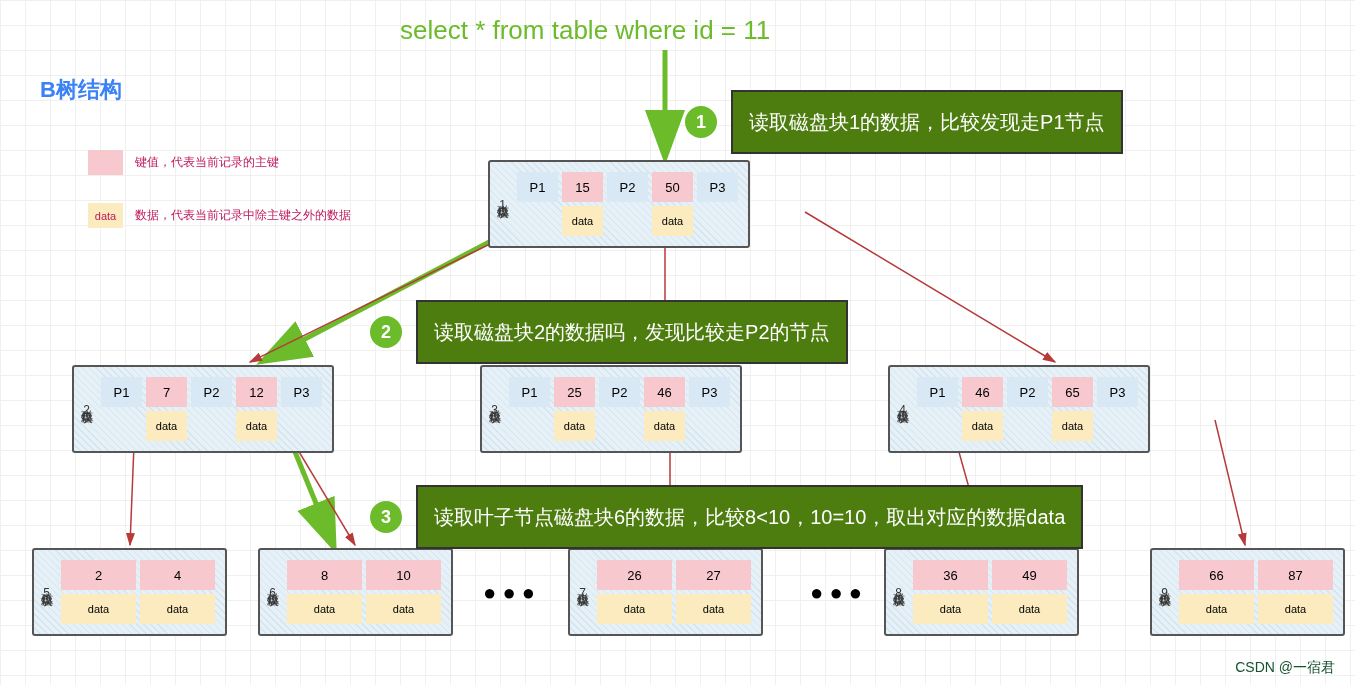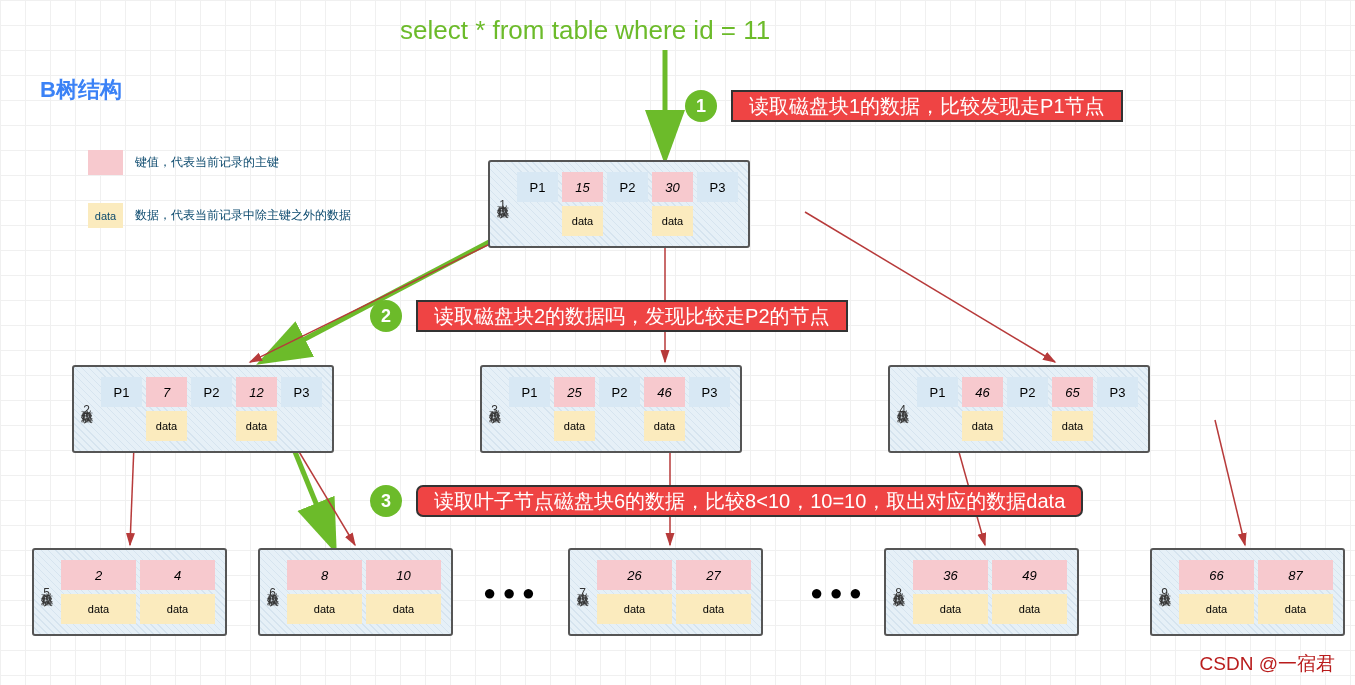--- a/index.html
+++ b/index.html
@@ -34,21 +34,21 @@
     font-size: 26px;
     color: #6cbb2a;
     z-index: 5;
   }
   
   .legend {
     position: absolute;
     left: 88px; top: 150px;
     z-index: 5;
     font-size: 12px;
-    color: #0c4a6e;
+    color: #be185d;
   }
   .legend-row { display:flex; align-items:center; margin-bottom: 28px; }
   .swatch {
     width: 35px; height: 25px;
     margin-right: 12px;
     display:flex; align-items:center; justify-content:center;
     font-size: 11px;
   }
   .sw-key  { background:#f7c9ce; }
   .sw-ptr  { background:#d8e8f4; }
@@ -65,25 +65,25 @@
     border-radius: 50%;
     background:#6cbb2a;
     color:#fff;
     font-size:18px;
     font-weight:bold;
     display:flex;align-items:center;justify-content:center;
     margin-right: 14px;
     flex-shrink:0;
   }
   .callout-box {
-    background:#ef4444;
+    background:#4d7c0f;
     border:2px solid #333;
     color:#fff;
     font-size:20px;
-    padding:0 16px;
+    padding:16px 16px;
     line-height:1.4;
     max-width: 920px;
   }
   
   .block {
     position:absolute;
     background: repeating-linear-gradient(45deg,#e6f0f7,#e6f0f7 4px,#d6e4ef 4px,#d6e4ef 5px);
     border:2px solid #555;
     border-radius:3px;
     display:flex;
@@ -102,31 +102,31 @@
   .cells { display:flex; gap:4px; }
   .col { display:flex; flex-direction:column; gap:4px; align-items:center;}
   .cell {
     width:41px; height:30px;
     display:flex;align-items:center;justify-content:center;
     font-size:13px;
     font-weight:500;
   }
   .leaf .cell { width: 75px; }
   .c-ptr  { background:#d8e8f4; }
-  .c-key  { background:#f7c9ce;font-style:italic; }
+  .c-key  { background:#f7c9ce; }
   .c-data { background:#fbebbe; font-size:11px; }
   .dots {
     position:absolute;
     font-size:22px;
     font-weight:bold;
     z-index:3;
   }
   
   svg.lines { position:absolute; inset:0; width:1355px; height:685px; z-index:2; pointer-events:none;}
-  .watermark { position:absolute; right:20px; bottom:8px; color:#b91c1c; font-size:19px; z-index:30;margin-left:8px;}
+  .watermark { position:absolute; right:20px; bottom:8px; color:#14532d; font-size:14px; z-index:30;margin-left:8px;}
 </style>
 </head>
 <body>
 
 <div class="grid-bg"></div>
 
 <div class="title">B树结构</div>
 <div class="sql-text">select * from table where id = 11</div>
 
 <div class="legend">
@@ -143,41 +143,41 @@
 <div class="callout" style="left:685px; top:90px;">
   <div class="badge">1</div>
   <div class="callout-box">读取磁盘块1的数据，比较发现走P1节点</div>
 </div>
 <div class="callout" style="left:370px; top:300px;">
   <div class="badge">2</div>
   <div class="callout-box">读取磁盘块2的数据吗，发现比较走P2的节点</div>
 </div>
 <div class="callout" style="left:370px; top:485px;">
   <div class="badge">3</div>
-  <div class="callout-box" style="max-width:925px;border-radius:7px;">读取叶子节点磁盘块6的数据，比较8&lt;10，10=10，取出对应的数据data</div>
+  <div class="callout-box" style="max-width:925px;">读取叶子节点磁盘块6的数据，比较8&lt;10，10=10，取出对应的数据data</div>
 </div>
 
 <div class="block" style="left:488px; top:160px;">
   <div class="block-label">
       <span>磁盘块</span>
       <span>1</span>
     </div>
   <div class="cells">
     <div class="col">
         <div class="cell c-ptr">P1</div>
       </div>
     <div class="col">
         <div class="cell c-key">15</div>
         <div class="cell c-data">data</div>
       </div>
     <div class="col">
         <div class="cell c-ptr">P2</div>
       </div>
     <div class="col">
-        <div class="cell c-key">30</div>
+        <div class="cell c-key">50</div>
         <div class="cell c-data">data</div>
       </div>
     <div class="col">
         <div class="cell c-ptr">P3</div>
       </div>
   </div>
 </div>
 
 <div class="block" style="left:72px; top:365px;">
   <div class="block-label">

